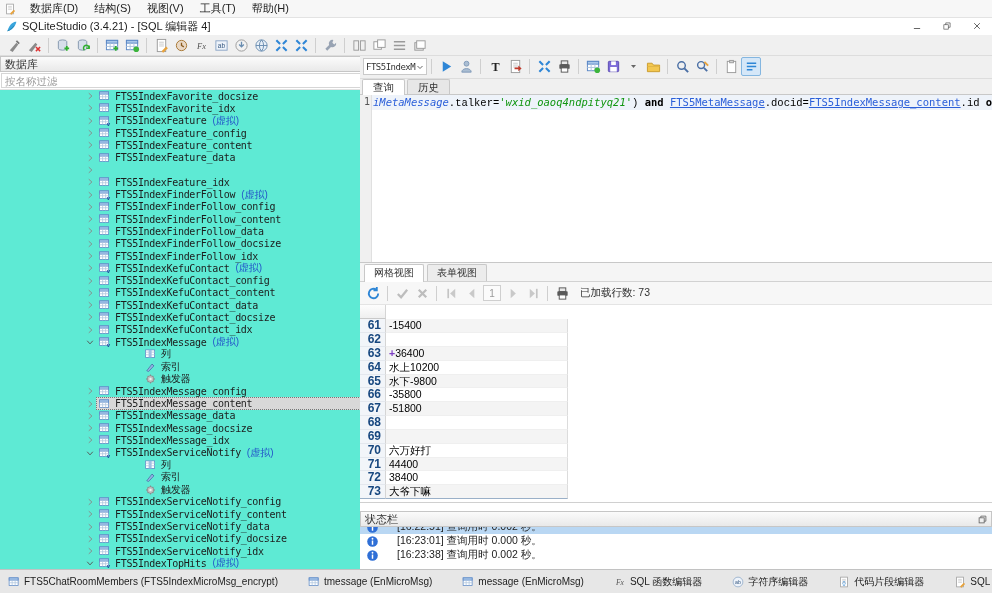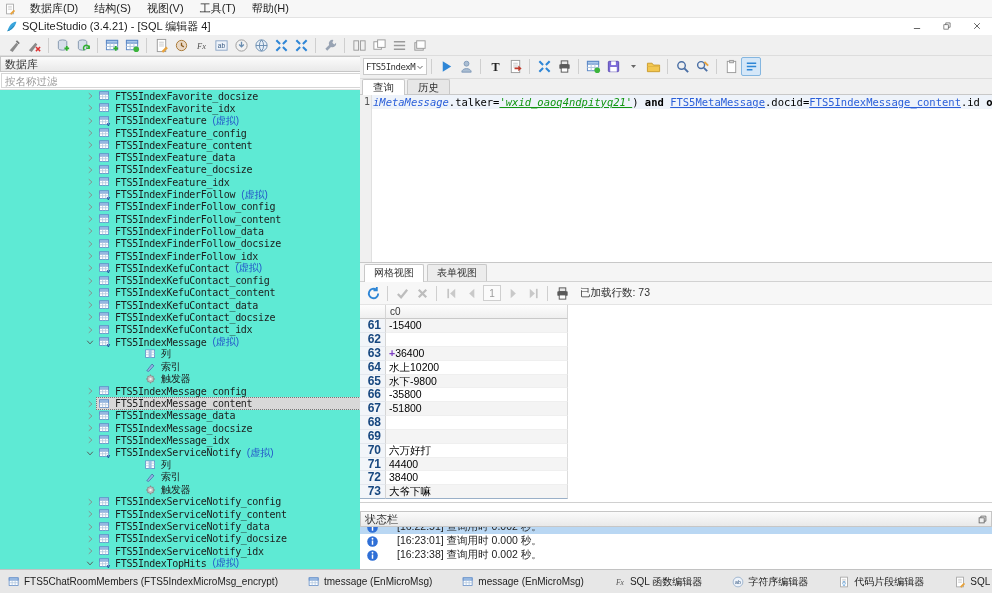--- a/index.html
+++ b/index.html
@@ -52,25 +52,25 @@
   #db-combo{width:64px;height:17px;background:#fff;border:1px solid #c9c9c9;display:flex;align-items:center;font-size:9px;color:#333;padding:0 2px;box-sizing:border-box;font-family:"DejaVu Sans Mono",monospace;letter-spacing:-0.5px;}
   #db-combo .cc-label{flex:1;overflow:hidden;white-space:nowrap;}
   #ed-tabs{height:15px;background:#f0f0f0;display:flex;align-items:flex-end;padding-left:2px;border-bottom:1px solid #c8c8c8;}
   .tab{font-size:10.5px;padding:0 10px;height:14px;line-height:14px;background:#e7e7e7;border:1px solid #c8c8c8;border-bottom:none;margin-right:2px;border-radius:2px 2px 0 0;color:#333;}
   .tab.active{background:#fff;height:15px;line-height:15px;margin-bottom:-1px;}
 
   #editor{height:170px;background:#fff;display:flex;border-bottom:1px solid #c8c8c8;box-sizing:border-box;}
   #ed-gutter{width:12px;background:#f0f0f0;border-right:1px solid #e0e0e0;font-family:"DejaVu Sans Mono",monospace;font-size:10px;color:#555;text-align:right;padding:1px 1px 0 0;box-sizing:border-box;}
   #ed-code{flex:1;font-family:"DejaVu Sans Mono","Liberation Mono",monospace;font-size:10.5px;white-space:nowrap;overflow:hidden;}
   #sql-line{background:#eef3fa;padding:1px 0 1px 1px;}
-  .sql-plain{color:#000;}
+  .sql-plain{color:#000;font-family:Liberation Mono, monospace;}
   .sql-kw{color:#000;font-weight:bold;}
   .sql-tbl{color:#2b5fd9;text-decoration:underline;}
   .sql-tbl-i{color:#2b5fd9;font-style:italic;}
-  .sql-str{color:#129612;font-style:italic;text-decoration:underline;}
+  .sql-str{color:#129612;font-style:italic;}
 
   #res-tabs{height:18px;background:#f5f5f5;display:flex;align-items:flex-end;padding-left:4px;border-bottom:1px solid #d2d2d2;}
   .rtab{font-size:10px;padding:0 9px;height:16px;line-height:16px;background:#ececec;border:1px solid #c8c8c8;border-bottom:none;margin-right:3px;border-radius:2px 2px 0 0;color:#333;}
   .rtab.active{background:#fff;margin-bottom:-1px;height:17px;}
 
   #res-toolbar{height:22px;background:#f7f7f7;display:flex;align-items:center;padding-left:3px;border-bottom:1px solid #e4e4e4;}
   .pagebox{width:16px;height:14px;border:1px solid #cfcfcf;background:#fbfbfb;color:#9a9a9a;font-size:10px;display:flex;align-items:center;justify-content:center;margin:0 2px;}
   #loaded-rows{font-size:10.5px;color:#333;margin-left:8px;}
 
   #grid{height:199px;background:#fff;position:relative;border-bottom:1px solid #d0d0d0;box-sizing:border-box;}
@@ -396,30 +396,20 @@
             </span>
             <span class="tr-label">FTS5IndexFeature_data</span>
           </span>
         </div>
         <div class="tree-row">
           <span class="tr-arrow">
             <svg width="10" height="10" viewBox="0 0 16 16">
               <path d="M6 3.5 L11 8 L6 12.5" stroke="#8a8a8a" fill="none" stroke-width="1.5"></path>
             </svg>
           </span>
-          <span class="tr-body">
-            <span class="tr-ic">
-              <svg width="13" height="12" viewBox="0 0 16 16">
-                <rect x="1.5" y="2.5" width="12" height="10" fill="#fff" stroke="#5a87c5"></rect>
-                <rect x="1.5" y="2.5" width="12" height="3" fill="#a9c7ea" stroke="#5a87c5"></rect>
-                <path d="M5.5 5.5v7 M9.5 5.5v7 M1.5 9h12" stroke="#aec4de" fill="none"></path>
-              </svg>
-            </span>
-            <span class="tr-label">FTS5IndexFeature_docsize</span>
-          </span>
         </div>
         <div class="tree-row">
           <span class="tr-arrow">
             <svg width="10" height="10" viewBox="0 0 16 16">
               <path d="M6 3.5 L11 8 L6 12.5" stroke="#8a8a8a" fill="none" stroke-width="1.5"></path>
             </svg>
           </span>
           <span class="tr-body">
             <span class="tr-ic">
               <svg width="13" height="12" viewBox="0 0 16 16">
@@ -1119,21 +1109,20 @@
           </svg>
         </span>
       </span>
     <span id="loaded-rows">
       <span>已加载行数:</span> <span>73</span>
     </span>
   </div>
   <div id="grid">
     <div id="grid-header">
       <div class="gh-corner"></div>
-      <div class="gh-cell">c0</div>
     </div>
     <div id="grid-rows">
         <div class="g-row odd">
           <div class="g-num">61</div>
           <div class="g-cell"><span>-15400</span></div>
         </div>
         <div class="g-row">
           <div class="g-num">62</div>
           <div class="g-cell"></div>
         </div>

